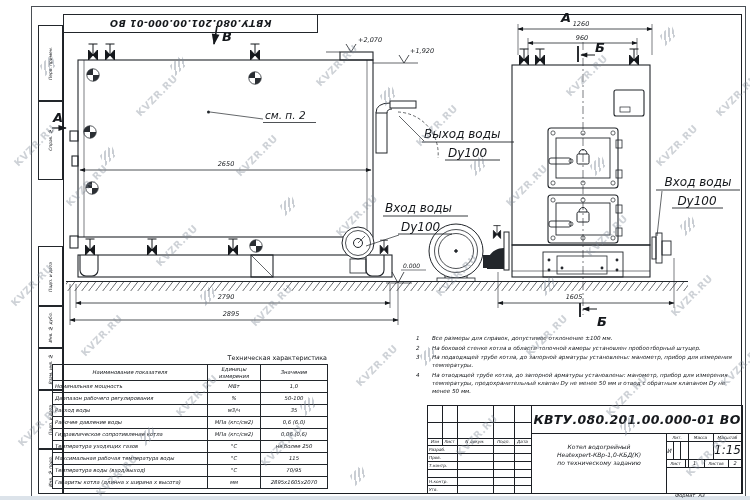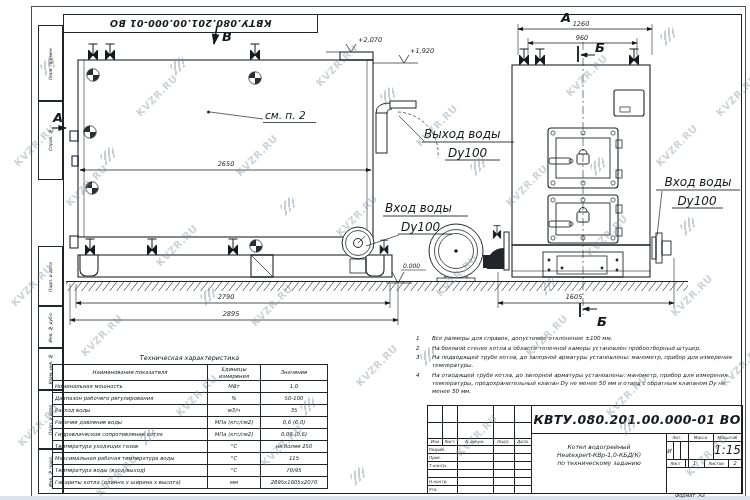--- a/index.html
+++ b/index.html
@@ -15,21 +15,21 @@
         display:flex;align-items:center;justify-content:center;background:transparent;}
   .mbox span{writing-mode:vertical-rl;transform:rotate(180deg);font-size:4.4px;
         font-style:italic;white-space:nowrap;}
   
   .top-stamp{left:63px;top:14px;width:253px;height:17px;border:1px solid #22262b;
         display:flex;align-items:center;justify-content:center;
         transform:rotate(180deg);font-size:9.5px;font-style:italic;font-weight:600;
         letter-spacing:.4px;}
   
   .spec-wrap{left:52px;top:354px;width:275px;}
-  .spec-title{text-align:center;font-size:6.4px;font-style:italic;margin-bottom:2px;}
+  .spec-title{text-align:right;font-size:6.4px;margin-bottom:2px;}
   table.spec{width:275px;border-collapse:collapse;table-layout:fixed;}
   table.spec th,table.spec td{border:1px solid #22262b;font-size:5.3px;font-style:italic;
         padding:0 2px;line-height:1.15;overflow:hidden;}
   table.spec th{height:15px;text-align:center;font-weight:normal;vertical-align:middle;}
   table.spec td{height:11px;}
   table.spec td.c{text-align:center;}
   
   .notes{left:413px;top:334px;width:324px;}
   .note{display:flex;font-size:5.6px;font-style:italic;line-height:1.45;margin-bottom:1.5px;}
   .note .n{width:16px;flex:none;padding-left:3px;}

